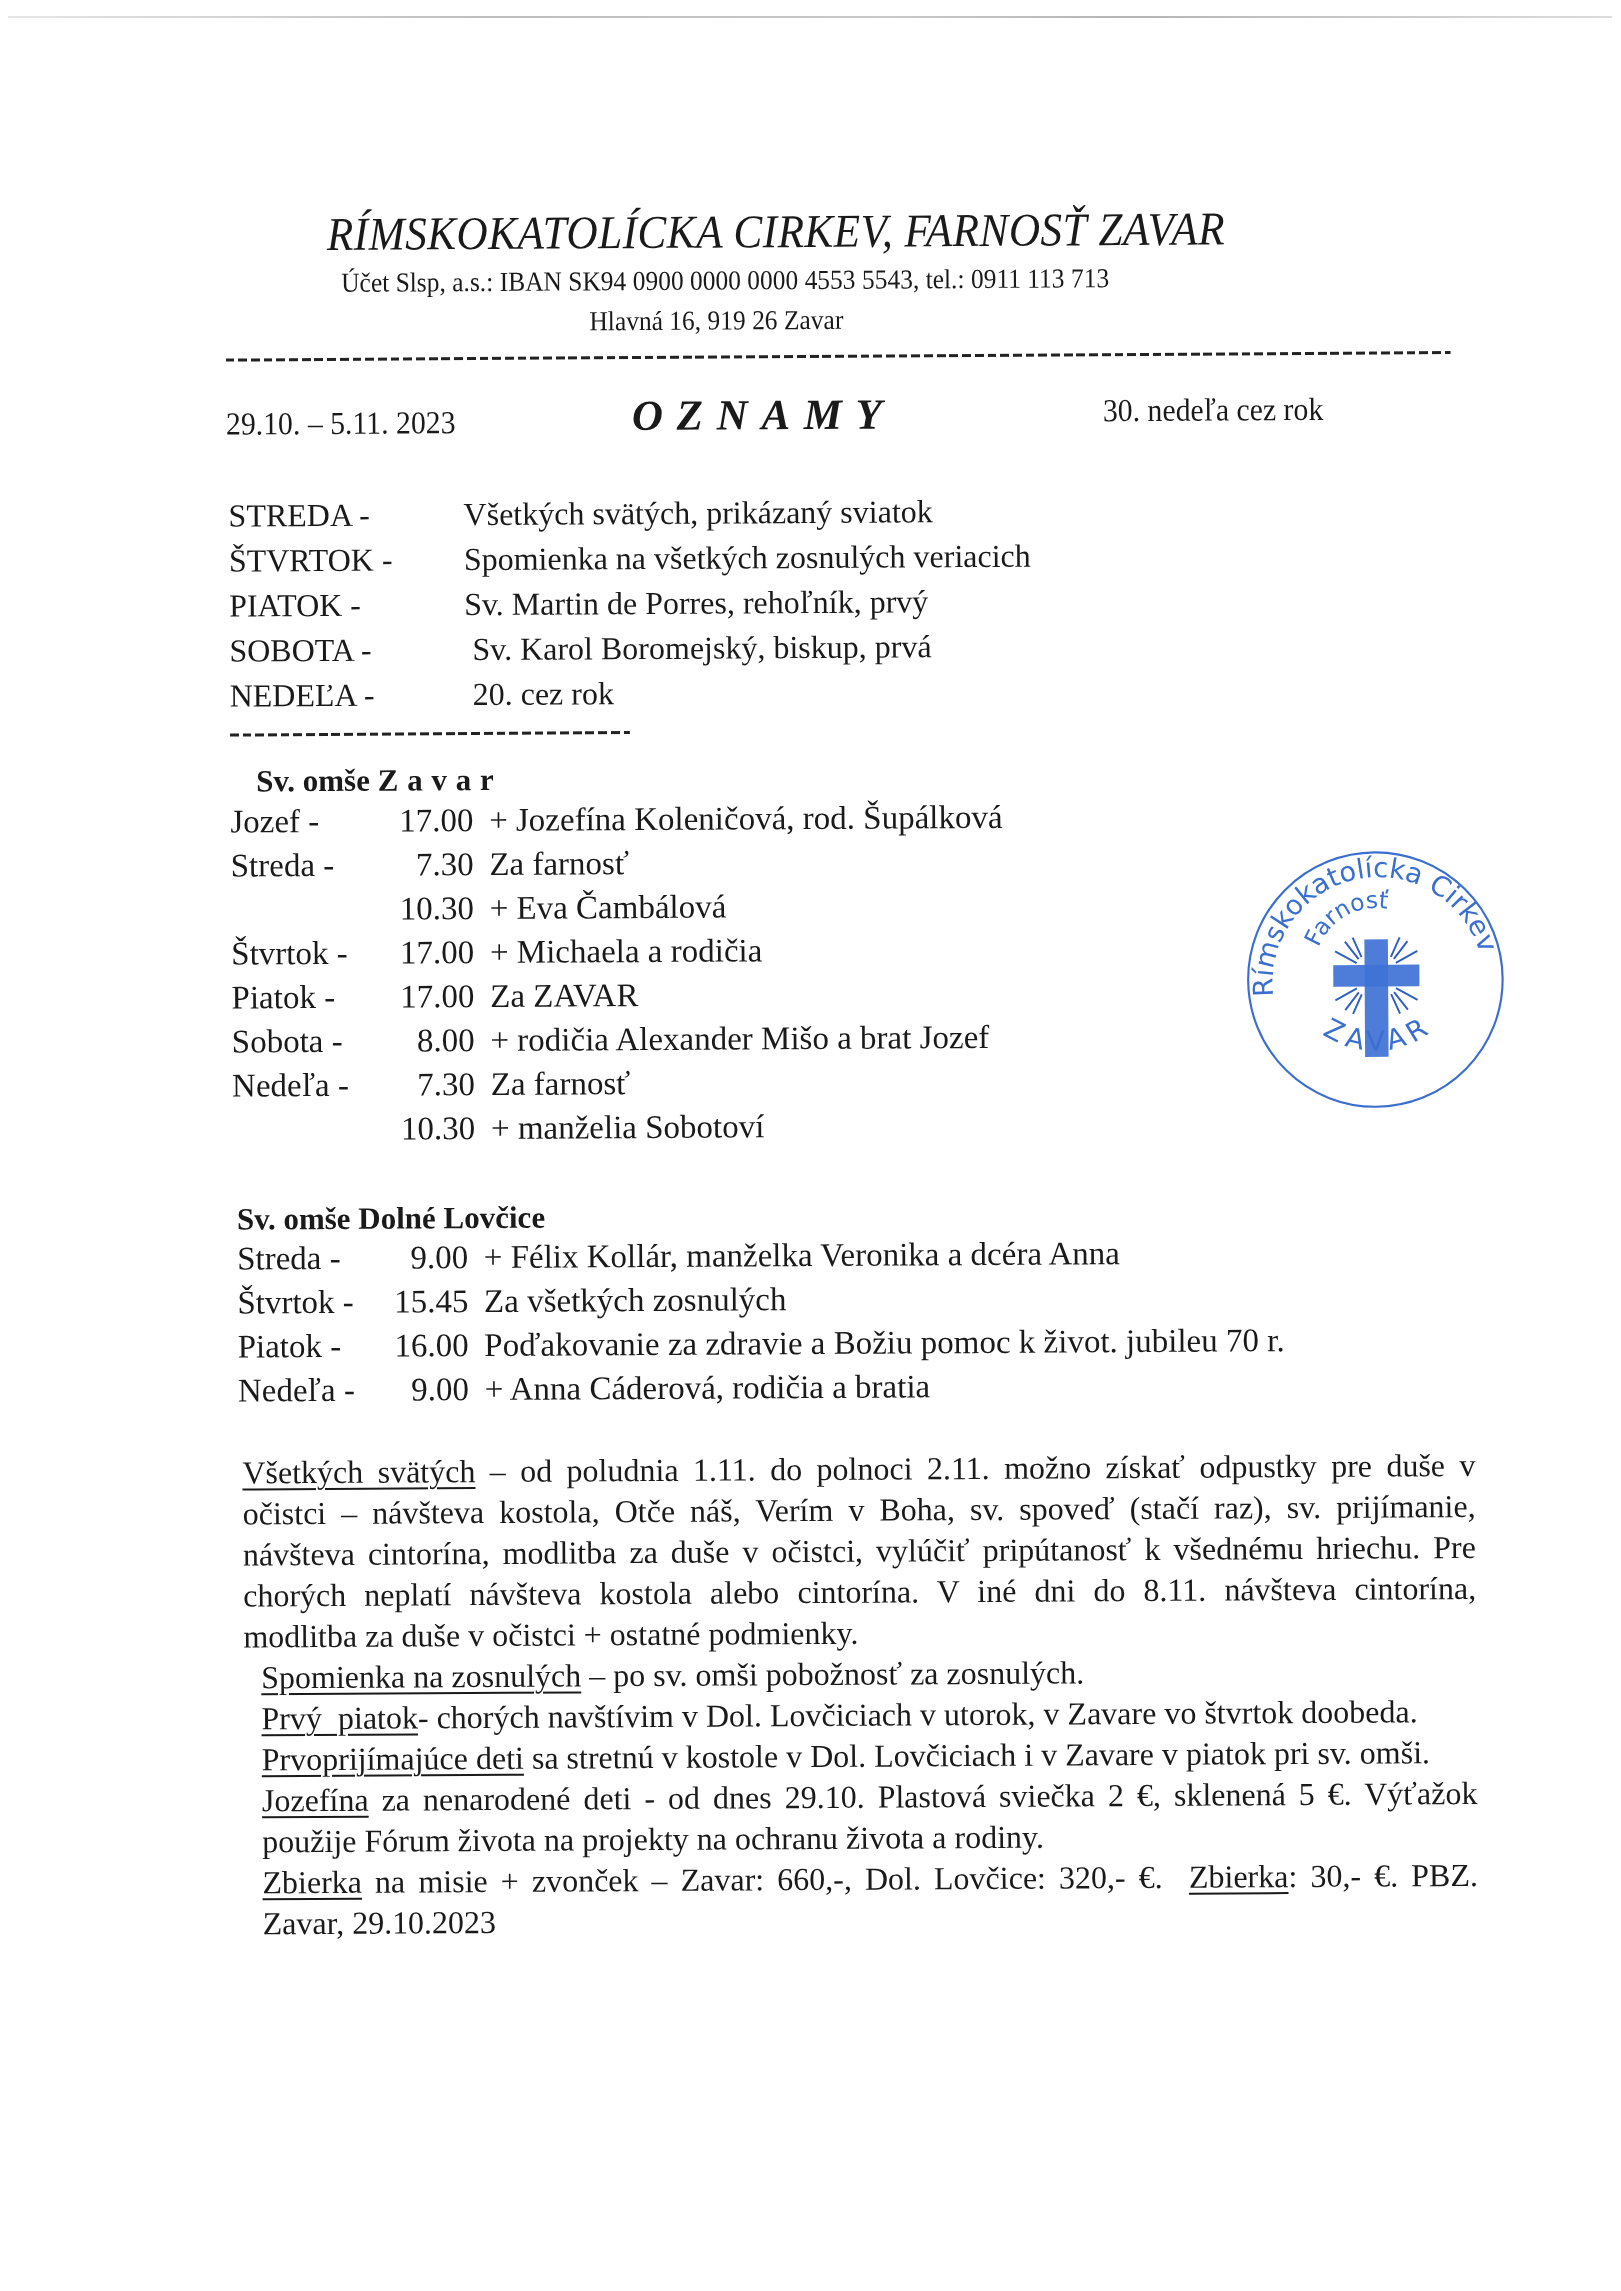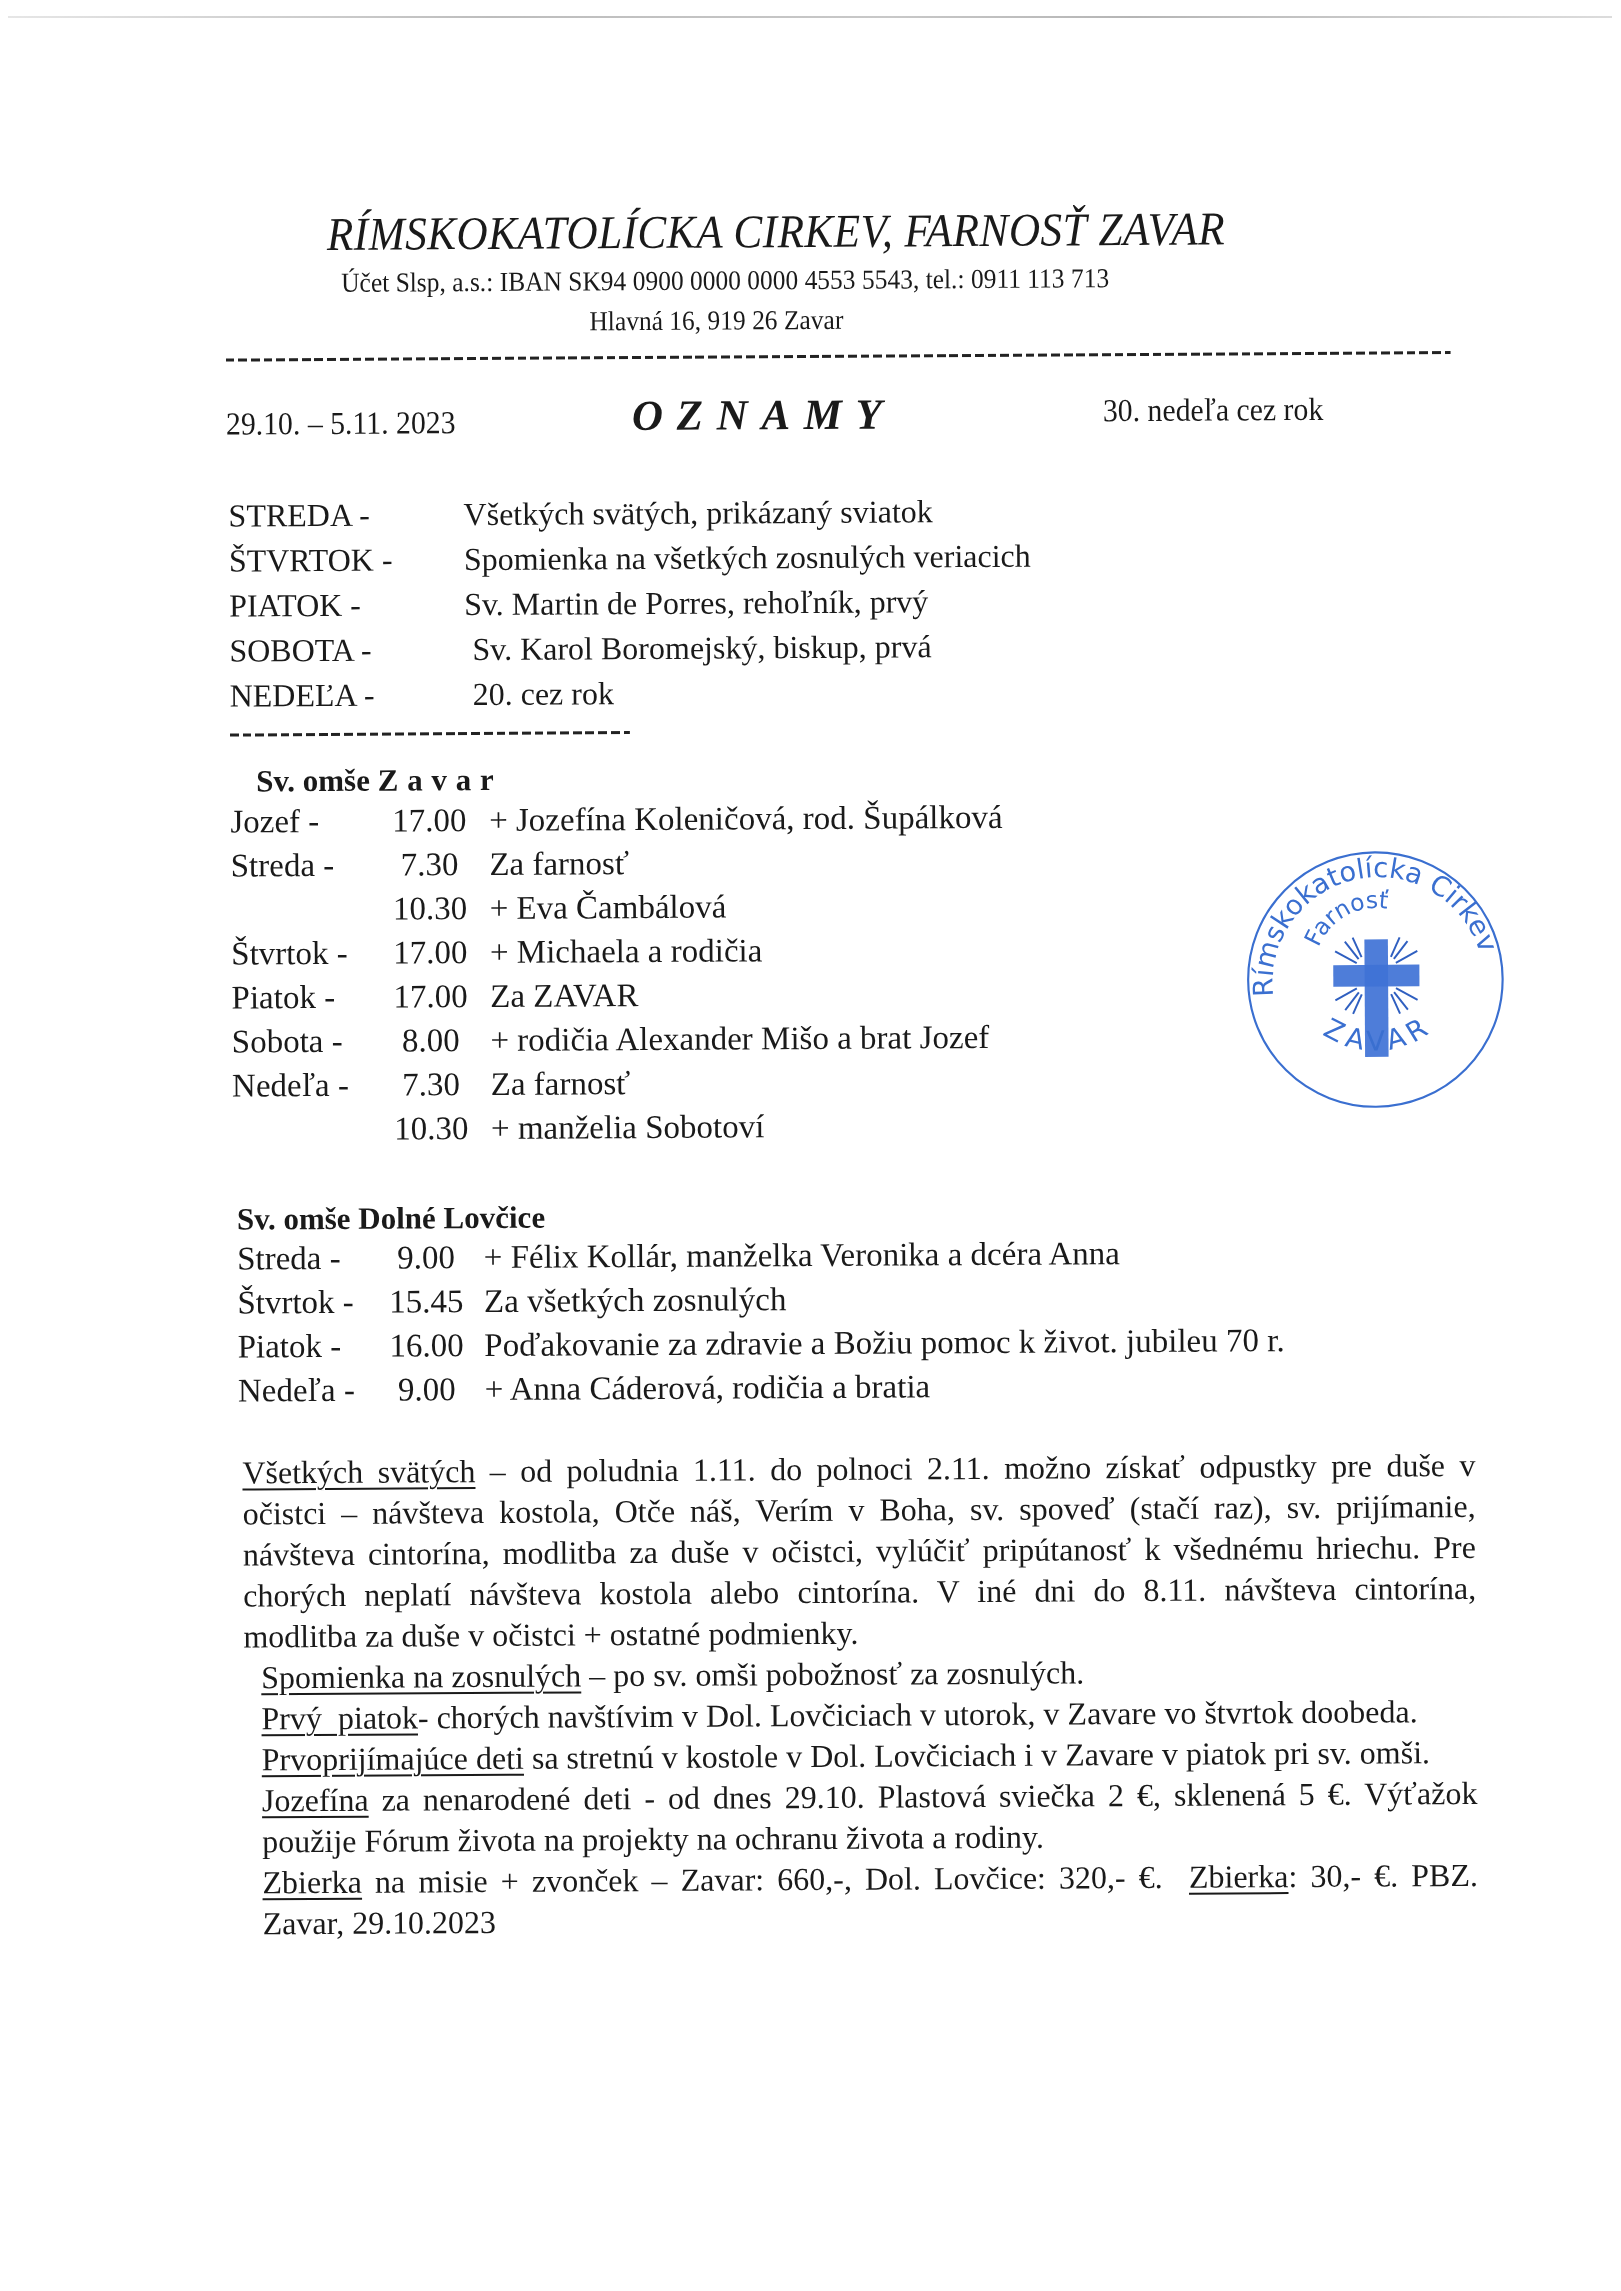--- a/index.html
+++ b/index.html
@@ -105,21 +105,21 @@
       font-weight: bold;
     }
     .zavar-head { left: 257px; top: 760px; }
     .zavar-head .spaced { letter-spacing: 8.8px; }
     .mass-list {
       font-size: 33px;
       line-height: 44px;
     }
     .mass-row { display: flex; }
     .mass-day { width: 155px; }
-    .mass-time { width: 88px; text-align: center; margin-right: 15.7px; }
+    .mass-time { width: 88px; text-align: right; margin-right: 15.7px; }
     .zavar-list { left: 231px; top: 796px; }
     .lov-head { left: 235px; top: 1198px; }
     .lov-list { left: 235px; top: 1233px; }
     .lov-list .mass-day { width: 147px; }
     .lov-list .mass-time { width: 84px; }
 
     
     .stamp {
       left: 1237px; top: 845px;
       width: 276px;

